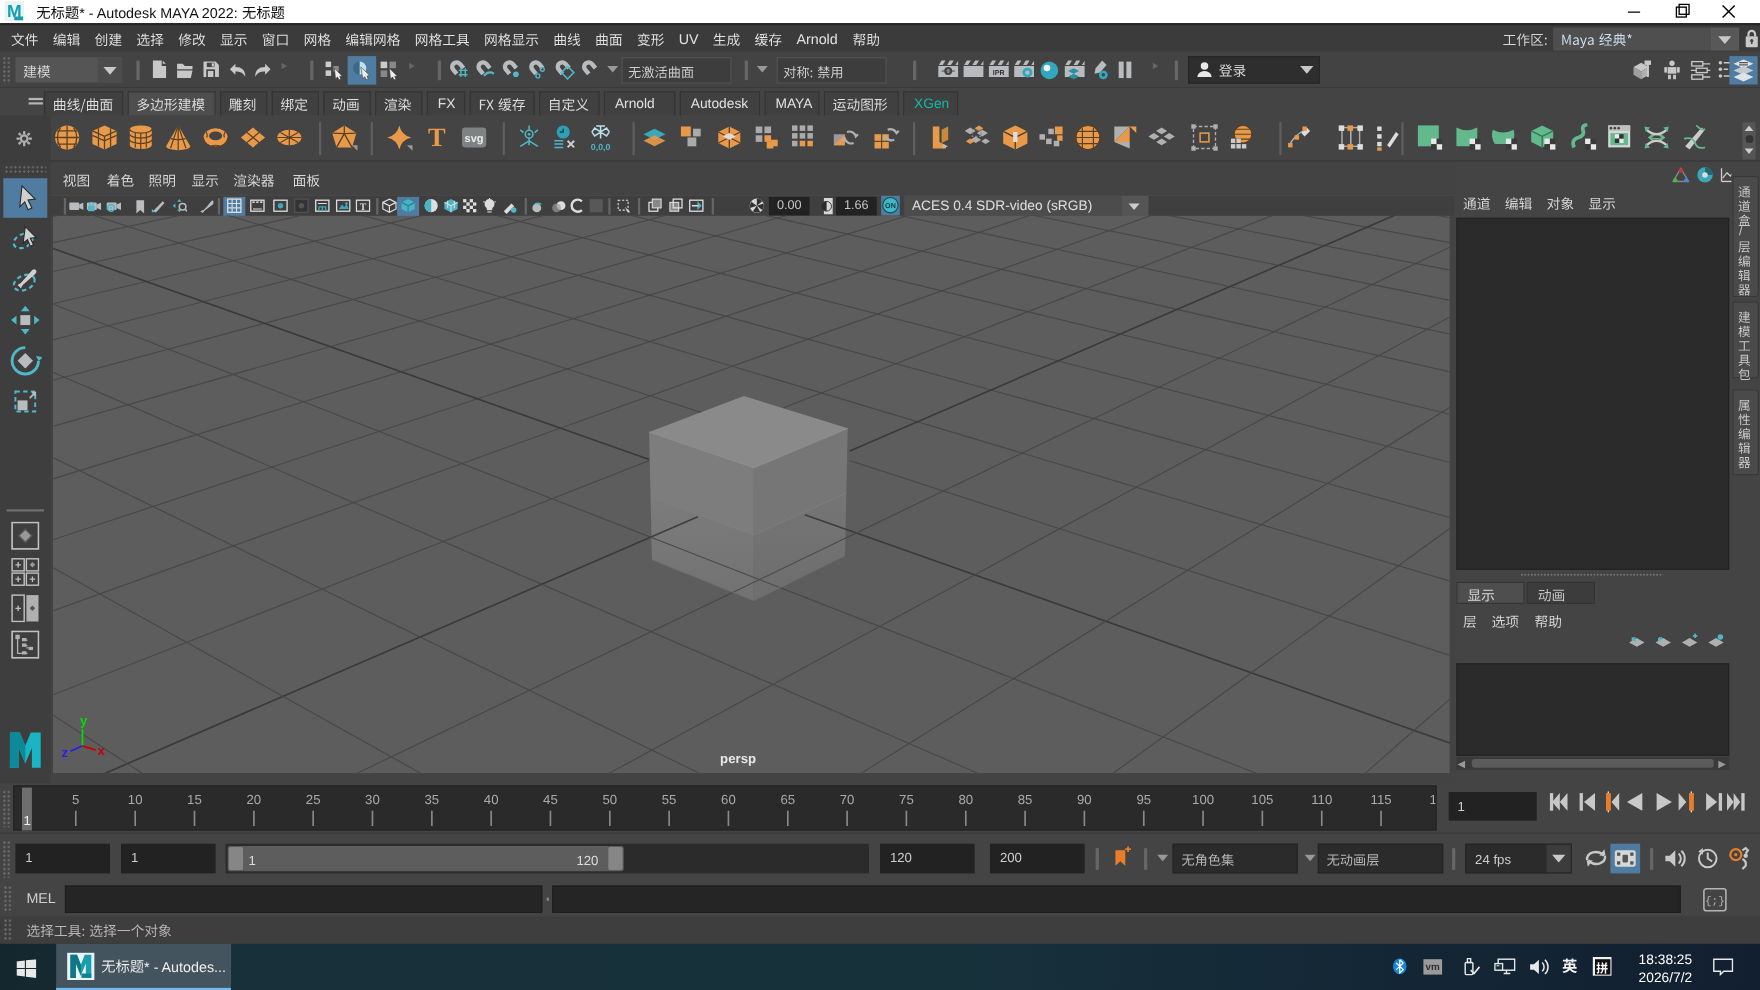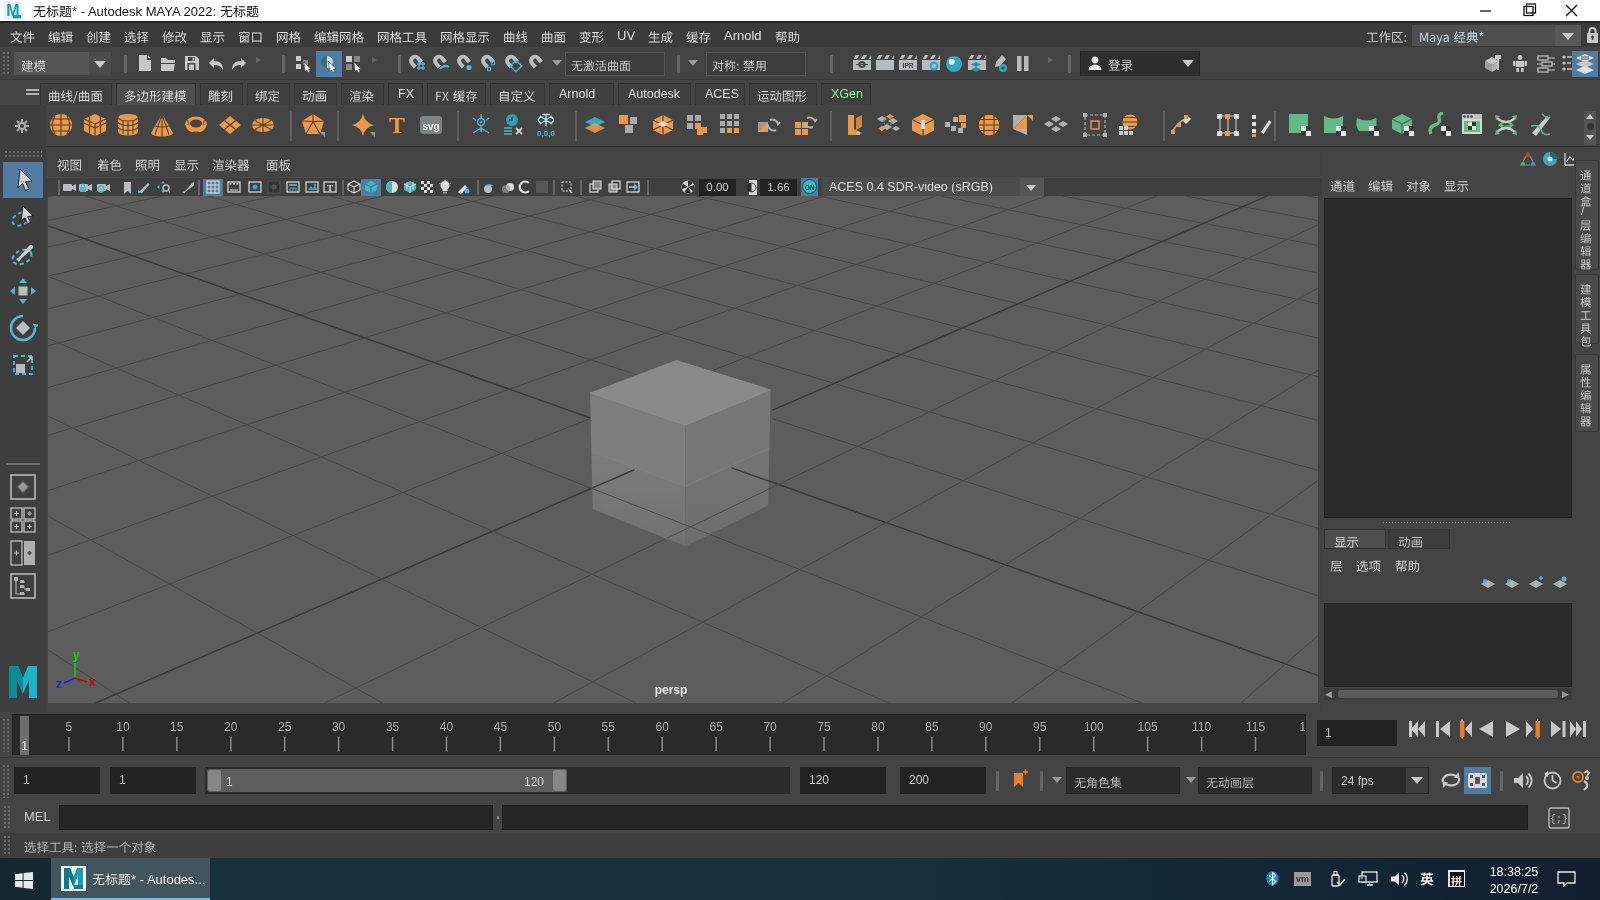--- a/index.html
+++ b/index.html
@@ -467,30 +467,30 @@
       <div class="abs" style="left:498px;top:6px"><svg class="t" width="38" height="16" viewBox="0 0 38 16" style="display:inline-block;vertical-align:middle;fill:#e0e0e0">
           <use href="#g64" transform="translate(0.0,12.8) scale(12.5)"></use>
           <use href="#g56" transform="translate(12.5,12.8) scale(12.5)"></use>
           <use href="#g65" transform="translate(25.0,12.8) scale(12.5)"></use>
         </svg></div>
       <div class="abs" style="left:549px;top:3px;width:65px;height:22px;background:#404040;border:1px solid #333;border-bottom:none"></div>
       <div class="abs" style="left:559px;top:7px;font-size:12.5px;color:#e0e0e0">Arnold</div>
       <div class="abs" style="left:618px;top:3px;width:73px;height:22px;background:#404040;border:1px solid #333;border-bottom:none"></div>
       <div class="abs" style="left:628px;top:7px;font-size:12.5px;color:#e0e0e0">Autodesk</div>
       <div class="abs" style="left:695px;top:3px;width:50px;height:22px;background:#404040;border:1px solid #333;border-bottom:none"></div>
-      <div class="abs" style="left:705px;top:7px;font-size:12.5px;color:#e0e0e0">ACES</div>
+      <div class="abs" style="left:705px;top:7px;font-size:12.5px;color:#e0e0e0">MAYA</div>
       <div class="abs" style="left:749px;top:3px;width:68px;height:22px;background:#404040;border:1px solid #333;border-bottom:none"></div>
       <div class="abs" style="left:757px;top:6px"><svg class="t" width="50" height="16" viewBox="0 0 50 16" style="display:inline-block;vertical-align:middle;fill:#e0e0e0">
           <use href="#g66" transform="translate(0.0,12.8) scale(12.5)"></use>
           <use href="#g57" transform="translate(12.5,12.8) scale(12.5)"></use>
           <use href="#g67" transform="translate(25.0,12.8) scale(12.5)"></use>
           <use href="#g25" transform="translate(37.5,12.8) scale(12.5)"></use>
         </svg></div>
       <div class="abs" style="left:821px;top:3px;width:50px;height:22px;background:#404040;border:1px solid #333;border-bottom:none"></div>
-      <div class="abs" style="left:831px;top:7px;font-size:12.5px;color:#86efac">XGen</div>
+      <div class="abs" style="left:831px;top:7px;font-size:12.5px;color:#14b8a6">XGen</div>
     </div>
     <div class="abs" style="left:0;top:105px;width:1600px;height:42px;background:#444;border-bottom:1px solid #2e2e2e">
       <div class="abs" style="left:0;top:0;width:46px;height:42px;background:#3d3d3d"></div>
       <svg class="abs" style="left:14px;top:13px" width="16" height="16" viewBox="0 0 16 16">
         <circle cx="8" cy="8" r="3" fill="none" stroke="#b0b0b0" stroke-width="2"></circle>
         <g stroke="#b0b0b0" stroke-width="2">
           <path d="M8 1v3M8 12v3M1 8h3M12 8h3M3 3l2 2M11 11l2 2M13 3l-2 2M5 11l-2 2"></path>
         </g>
       </svg>
       <div class="abs" style="left:48px;top:7px"><svg width="26" height="26" viewBox="0 0 26 26" style="">

